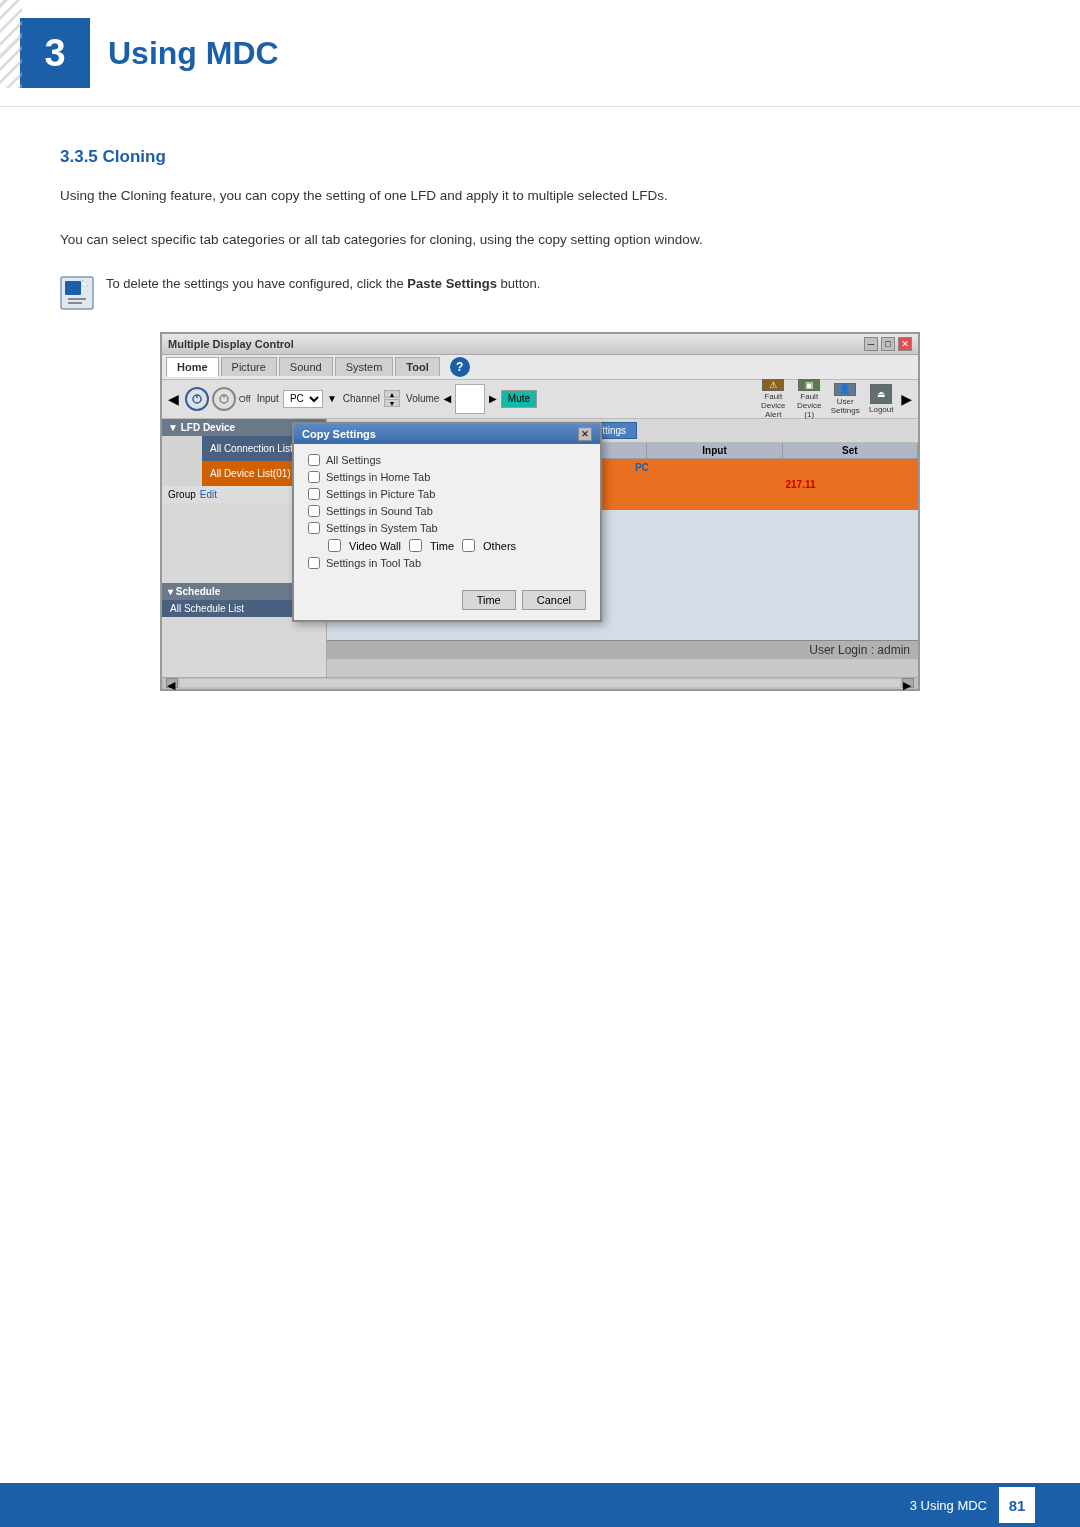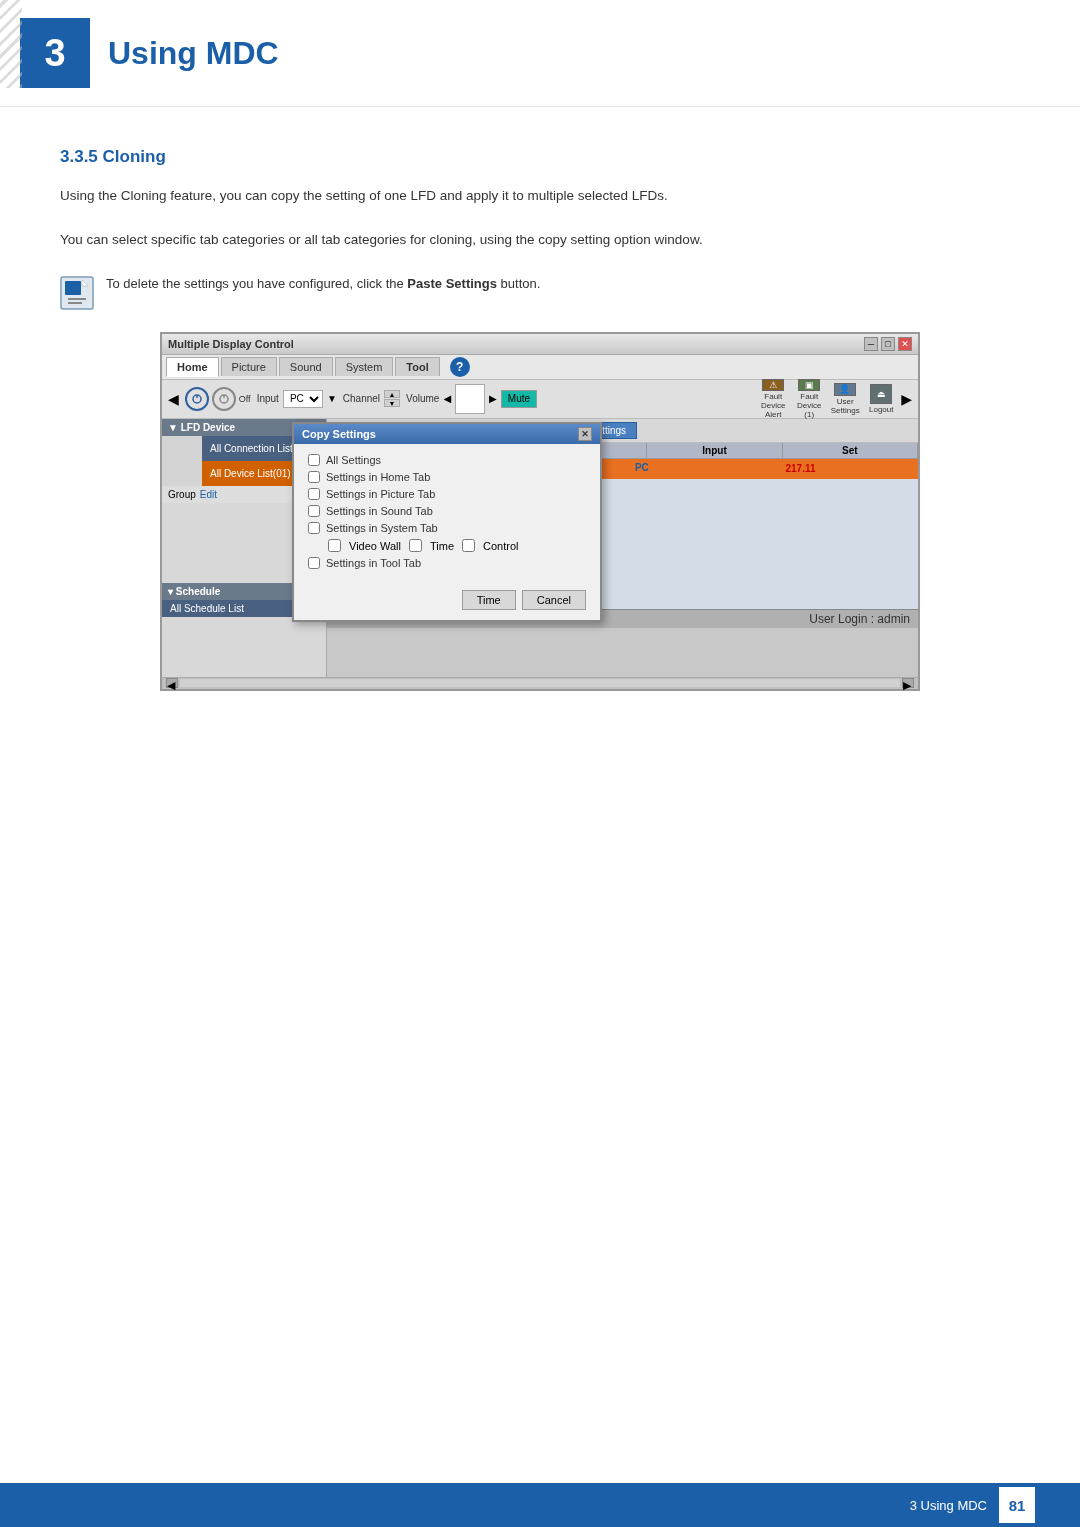--- a/index.html
+++ b/index.html
@@ -618,21 +618,21 @@
             <svg width="14" height="14" viewBox="0 0 14 14">
                 <rect x="1" y="1" width="12" height="12" fill="#fff" stroke="#aaa"></rect>
                 <polyline points="2,7 5,11 12,3" fill="none" stroke="#1a5fa8" stroke-width="2"></polyline>
               </svg>
           </div>
           <div style="flex:1;font-size:10px;padding:1px 4px;"></div>
           <div style="flex:1;font-size:10px;padding:1px 4px;display:flex;align-items:center;justify-content:center;">
             <div style="width:14px;height:14px;border-radius:50%;border:2px solid #88cc44;background:#88cc44;opacity:0.8;"></div>
           </div>
           <div style="flex:1;font-size:10px;padding:1px 4px;color:#1a5fa8;font-weight:bold;">PC</div>
-          <div style="flex:1;font-size:10px;padding:2px 4px;color:#cc0000;font-weight:bold;margin-left:20px;">217.11</div>
+          <div style="flex:1;font-size:10px;padding:18px 4px;color:#cc0000;font-weight:bold;margin-left:20px;">217.11</div>
         </div>
 
         <div style="height:130px;background:#d4dce8;"></div>
 
         <div class="mdc-statusbar">
           <span>User Login : admin</span>
         </div>
       </div>
     </div>
 
@@ -668,21 +668,21 @@
           <input type="checkbox" style="">
           <span>Settings in System Tab</span>
         </div>
 
         <div class="copy-dialog-suboptions">
           <input type="checkbox" style="">
           <span>Video Wall</span>
           <input type="checkbox" style="">
           <span>Time</span>
           <input type="checkbox" style="">
-          <span>Control</span>
+          <span>Others</span>
         </div>
         <div class="copy-dialog-option">
           <input type="checkbox" style="">
           <span>Settings in Tool Tab</span>
         </div>
       </div>
       <div class="copy-dialog-footer">
         <button class="copy-dialog-btn">Time</button>
         <button class="copy-dialog-btn">Cancel</button>
       </div>

